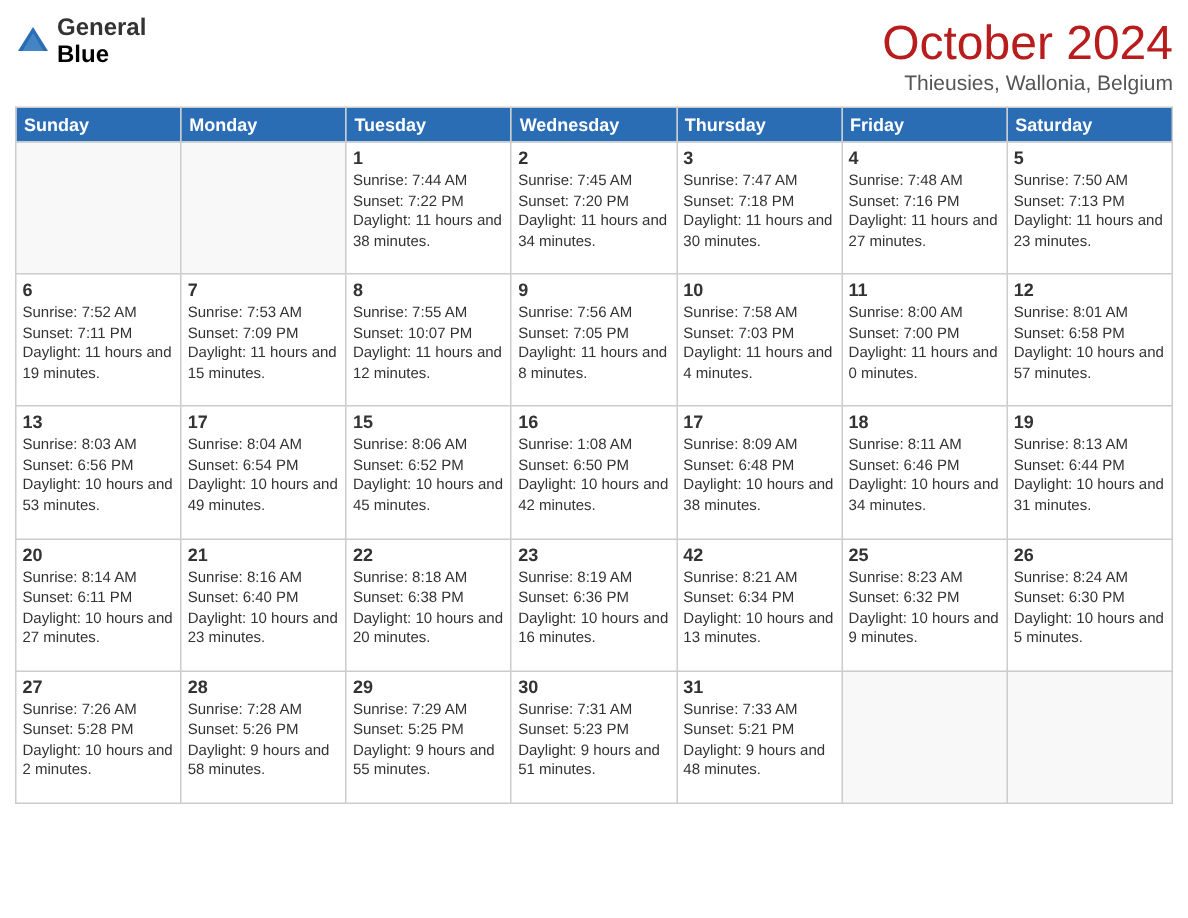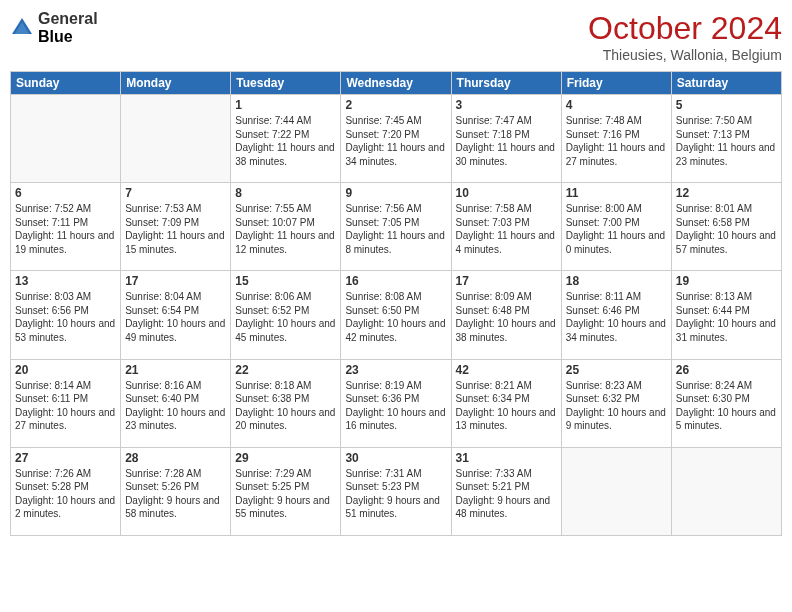--- a/index.html
+++ b/index.html
@@ -229,21 +229,21 @@
 Daylight: 10 hours and 49 minutes.</div>
           </td>
           <td>
             <span class="day-number">15</span>
             <div class="day-info">Sunrise: 8:06 AM
 Sunset: 6:52 PM
 Daylight: 10 hours and 45 minutes.</div>
           </td>
           <td>
             <span class="day-number">16</span>
-            <div class="day-info">Sunrise: 8:08 AM
+            <div class="day-info">Sunrise: 1:08 AM
 Sunset: 6:50 PM
 Daylight: 10 hours and 42 minutes.</div>
           </td>
           <td>
             <span class="day-number">17</span>
             <div class="day-info">Sunrise: 8:09 AM
 Sunset: 6:48 PM
 Daylight: 10 hours and 38 minutes.</div>
           </td>
           <td>

